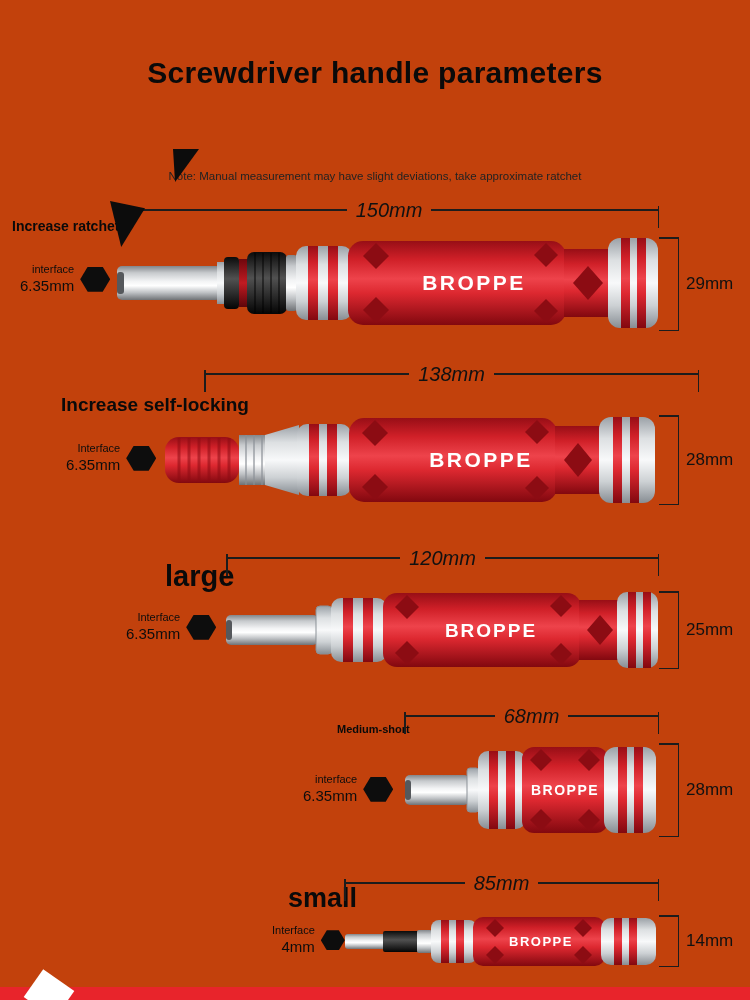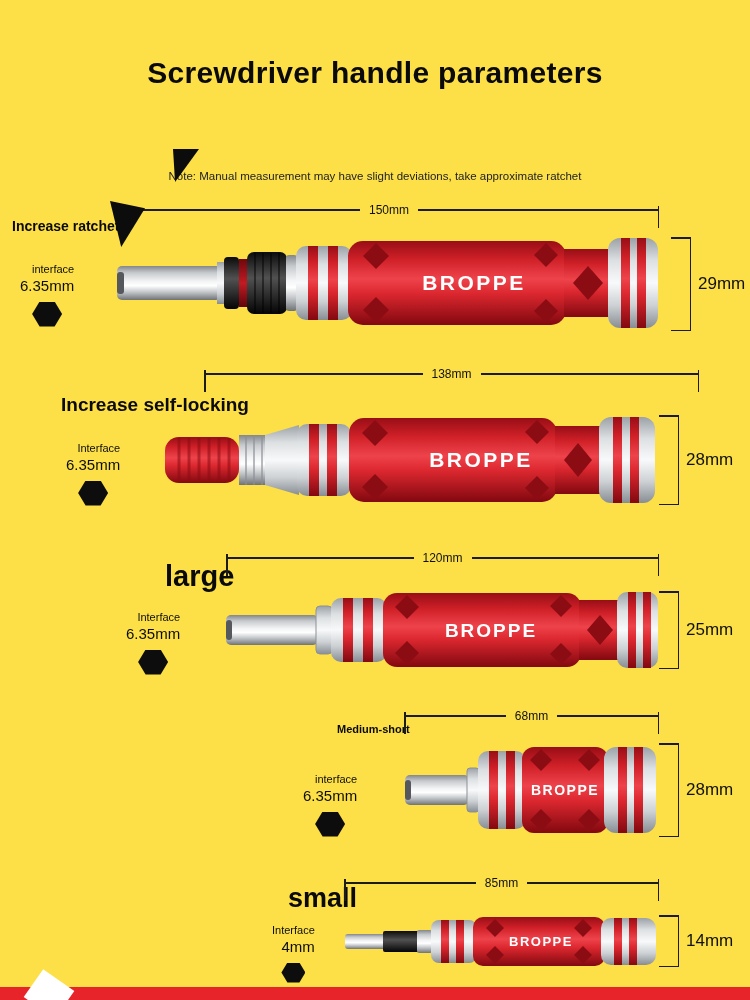--- a/index.html
+++ b/index.html
@@ -1,47 +1,47 @@
 <!DOCTYPE html>
 <html><head>
 <meta charset="utf-8">
 <style>
   html,body{margin:0;padding:0;background:#fff;}
   body{font-family:"Liberation Sans",sans-serif;}
-  .stage{position:relative;width:750px;height:1000px;background:#fde047;overflow:hidden;}
+  .stage{position:relative;width:750px;height:1000px;background:#c2410c;overflow:hidden;}
 
   .page-title{position:absolute;left:0;top:56px;width:100%;text-align:center;
     font-size:30px;font-weight:800;color:#0a0a0a;letter-spacing:.3px;}
   .banner{position:absolute;left:167px;top:117px;width:420px;height:38px;
     background:linear-gradient(180deg,#3a3a3a 0%,#0d0d0d 55%,#000 100%);
     border-radius:20px;color:#fff;font-size:14.5px;display:flex;align-items:center;
     justify-content:center;z-index:3;}
   .banner-fold{position:absolute;left:173px;top:149px;width:26px;height:33px;
     background:#0c0c0c;clip-path:polygon(0 0,100% 0,8% 100%);z-index:2;}
   .note{position:absolute;left:0;top:170px;width:100%;text-align:center;
     font-size:11.5px;color:#222;}
   .arrow-marker{position:absolute;left:110px;top:201px;width:35px;height:46px;
     background:#0c0c0c;clip-path:polygon(0 0,100% 16%,32% 100%);z-index:2;}
 
   .model-label{position:absolute;font-weight:bold;color:#0a0a0a;white-space:nowrap;}
 
   .dim-h{position:absolute;display:flex;align-items:center;height:16px;color:#111;}
   .dim-h .hline{flex:1;height:1.5px;background:#1c1c1c;}
   .dim-h .tick{width:1.5px;height:22px;background:#1c1c1c;position:relative;top:7px;}
-  .dim-h .dim-text{padding:0 9px;font-size:12px;}
+  .dim-h .dim-text{padding:0 9px;font-size:20px;font-style:italic;}
 
   .dim-v{position:absolute;width:20px;}
   .dim-v .vline{position:absolute;right:0;top:0;width:1.5px;height:100%;background:#1c1c1c;}
   .dim-v .tick{position:absolute;right:0;width:20px;height:1.5px;background:#1c1c1c;}
   .dim-v .tick.t{top:0;}
   .dim-v .tick.b{bottom:0;}
   .dim-v .dim-text{position:absolute;left:27px;top:50%;transform:translateY(-50%);
     font-size:17px;color:#111;white-space:nowrap;}
 
-  .iface{position:absolute;display:flex;align-items:center;gap:6px;flex-direction:column;}
+  .iface{position:absolute;display:flex;align-items:center;gap:6px;}
   .iface-text{text-align:right;color:#0d0d0d;}
   .iface-label{font-size:11px;line-height:1.25;}
   .iface-value{font-size:15px;line-height:1.25;}
   .hex{width:30px;height:25px;background:#0d0d0d;
     clip-path:polygon(25% 0,75% 0,100% 50%,75% 100%,25% 100%,0 50%);flex:0 0 auto;}
   .hex.sm{width:24px;height:20px;}
 
   .sd{position:absolute;}
 
   .bottom-bar{position:absolute;left:0;top:987px;width:750px;height:13px;background:#e8242b;}
@@ -131,21 +131,21 @@
         <path d="M432 7l12 12-12 12-12-12z"></path>
         <path d="M432 87l12-12-12-12-12 12z"></path>
       </g>
       <text x="360" y="54" text-anchor="middle" font-family="Liberation Sans, sans-serif" font-size="21" font-weight="bold" letter-spacing="2.5" fill="#ffffff">BROPPE</text>
       <rect x="450" y="13" width="48" height="68" fill="url(#gRed)"></rect>
       <path d="M474 30l15 17-15 17-15-17z" fill="#8c0c13"></path>
       <rect x="494" y="2" width="50" height="90" rx="12" fill="url(#gSilver)"></rect>
       <rect x="507" y="2" width="9" height="90" fill="url(#gRed)"></rect>
       <rect x="523" y="2" width="9" height="90" fill="url(#gRed)"></rect>
     </svg>
-    <div class="dim-v" style="left:659px;top:237px;height:94px;margin-left:12px;">
+    <div class="dim-v" style="left:659px;top:237px;height:94px;">
       <div class="tick t"></div>
       <div class="vline"></div>
       <div class="tick b"></div>
       <span class="dim-text">29mm</span>
     </div>
   </div>
 
   <div>
     <div class="model-label" style="left:61px;top:394px;font-size:19px;">Increase self-locking</div>
     <div class="dim-h" style="left:164px;top:366px;width:495px;margin-left:40px;">

